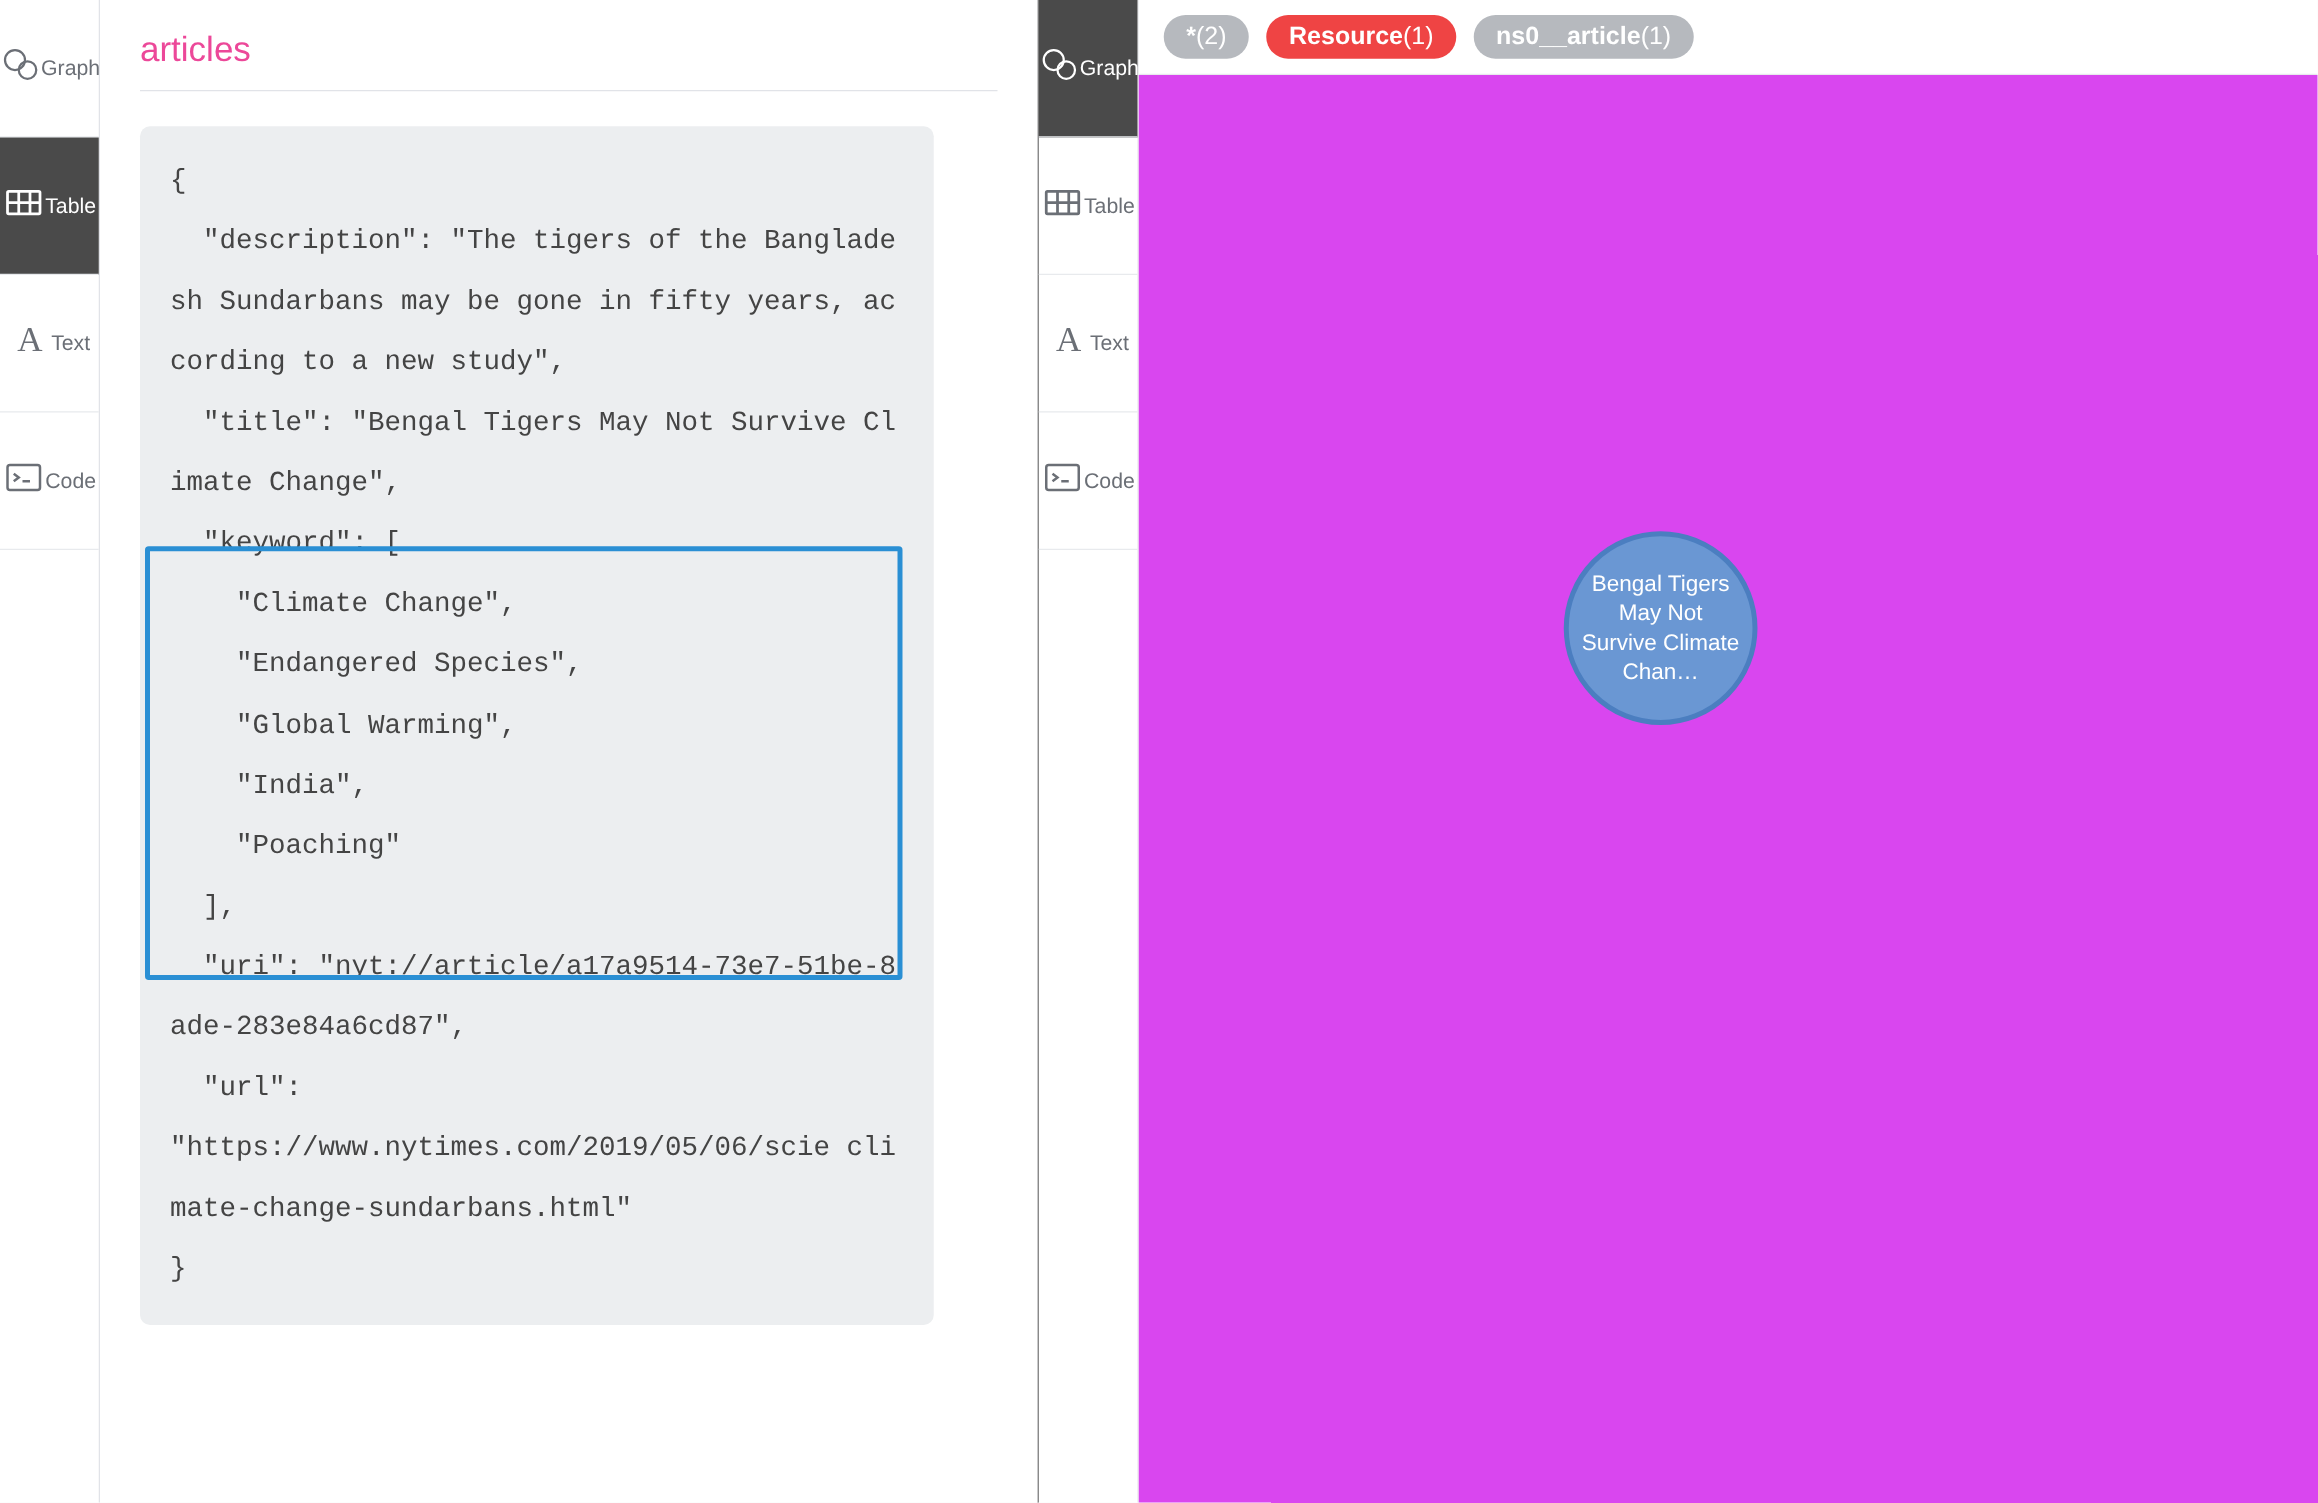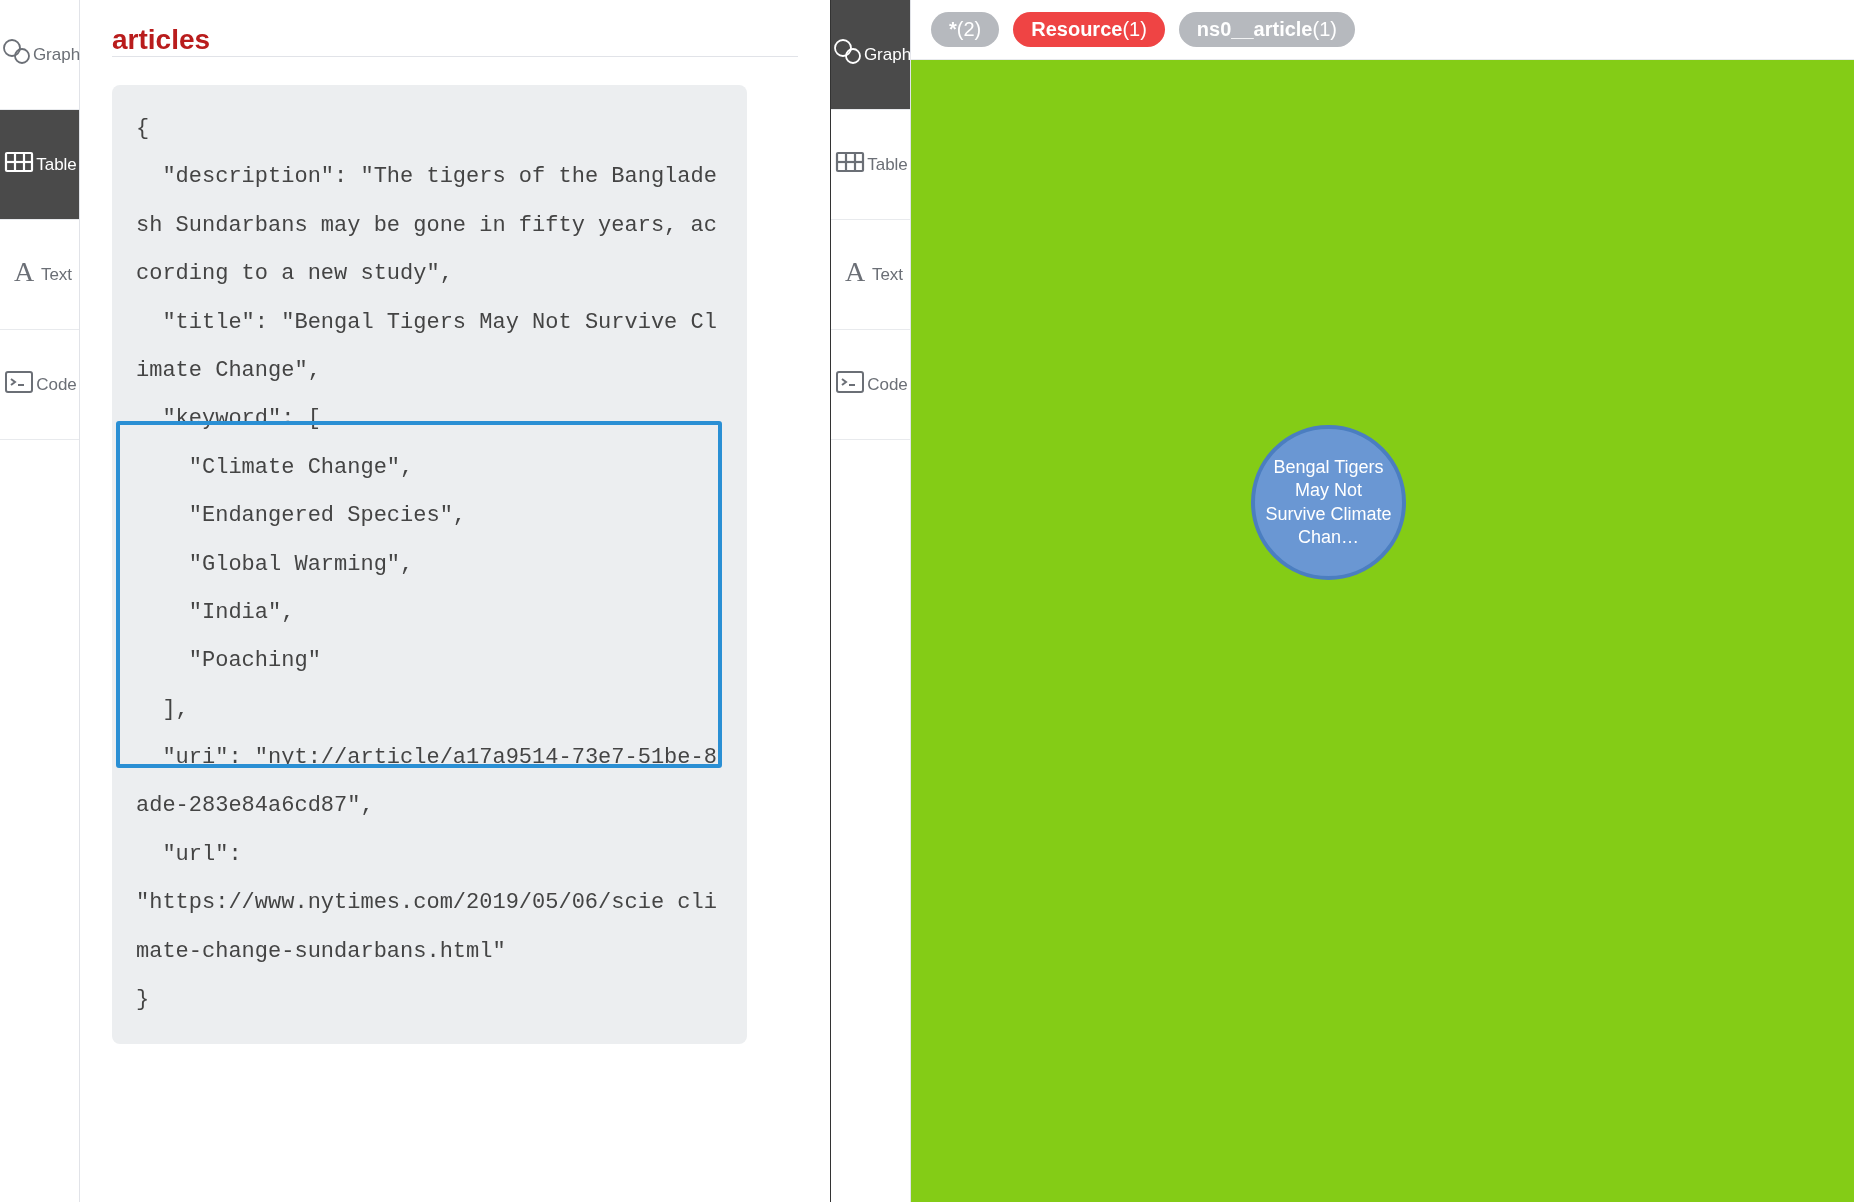--- a/index.html
+++ b/index.html
@@ -39,23 +39,23 @@
 .sidebar-item .icon { width: 34px; height: 34px; display: flex; align-items: center; justify-content: center; margin-bottom: 6px; }
 .sidebar-item .label { font-size: 17px; }
 .content {
   flex: 1;
   padding: 24px 32px;
   overflow: hidden;
   background: #fff;
 }
 .content-title {
   font-size: 28px;
-  font-weight: 700;
-  color: #b91c1c;
-  padding-bottom: 0;
+  font-weight: 400;
+  color: #ec4899;
+  padding-bottom: 16px;
   border-bottom: 1px solid #e1e3e8;
   margin-bottom: 28px;
 }
 .json-block {
   background: #eceef0;
   border-radius: 8px;
   padding: 20px 24px;
   font-family: "SFMono-Regular", Consolas, "Liberation Mono", Menlo, monospace;
   font-size: 22px;
   line-height: 2.2;
@@ -92,21 +92,21 @@
   font-size: 20px;
   color: #fff;
   cursor: pointer;
 }
 .chip.grey { background: #b6b9be; }
 .chip.blue { background: #ef4444; }
 .chip .count { font-weight: 400; }
 .graph-canvas {
   flex: 1;
   position: relative;
-  background: #84cc16;
+  background: #d946ef;
   text-decoration: underline;
 }
 .node-circle {
   position: absolute;
   width: 155px;
   height: 155px;
   border-radius: 50%;
   background: #6a97d3;
   border: 4px solid #4b7ec0;
   display: flex;

